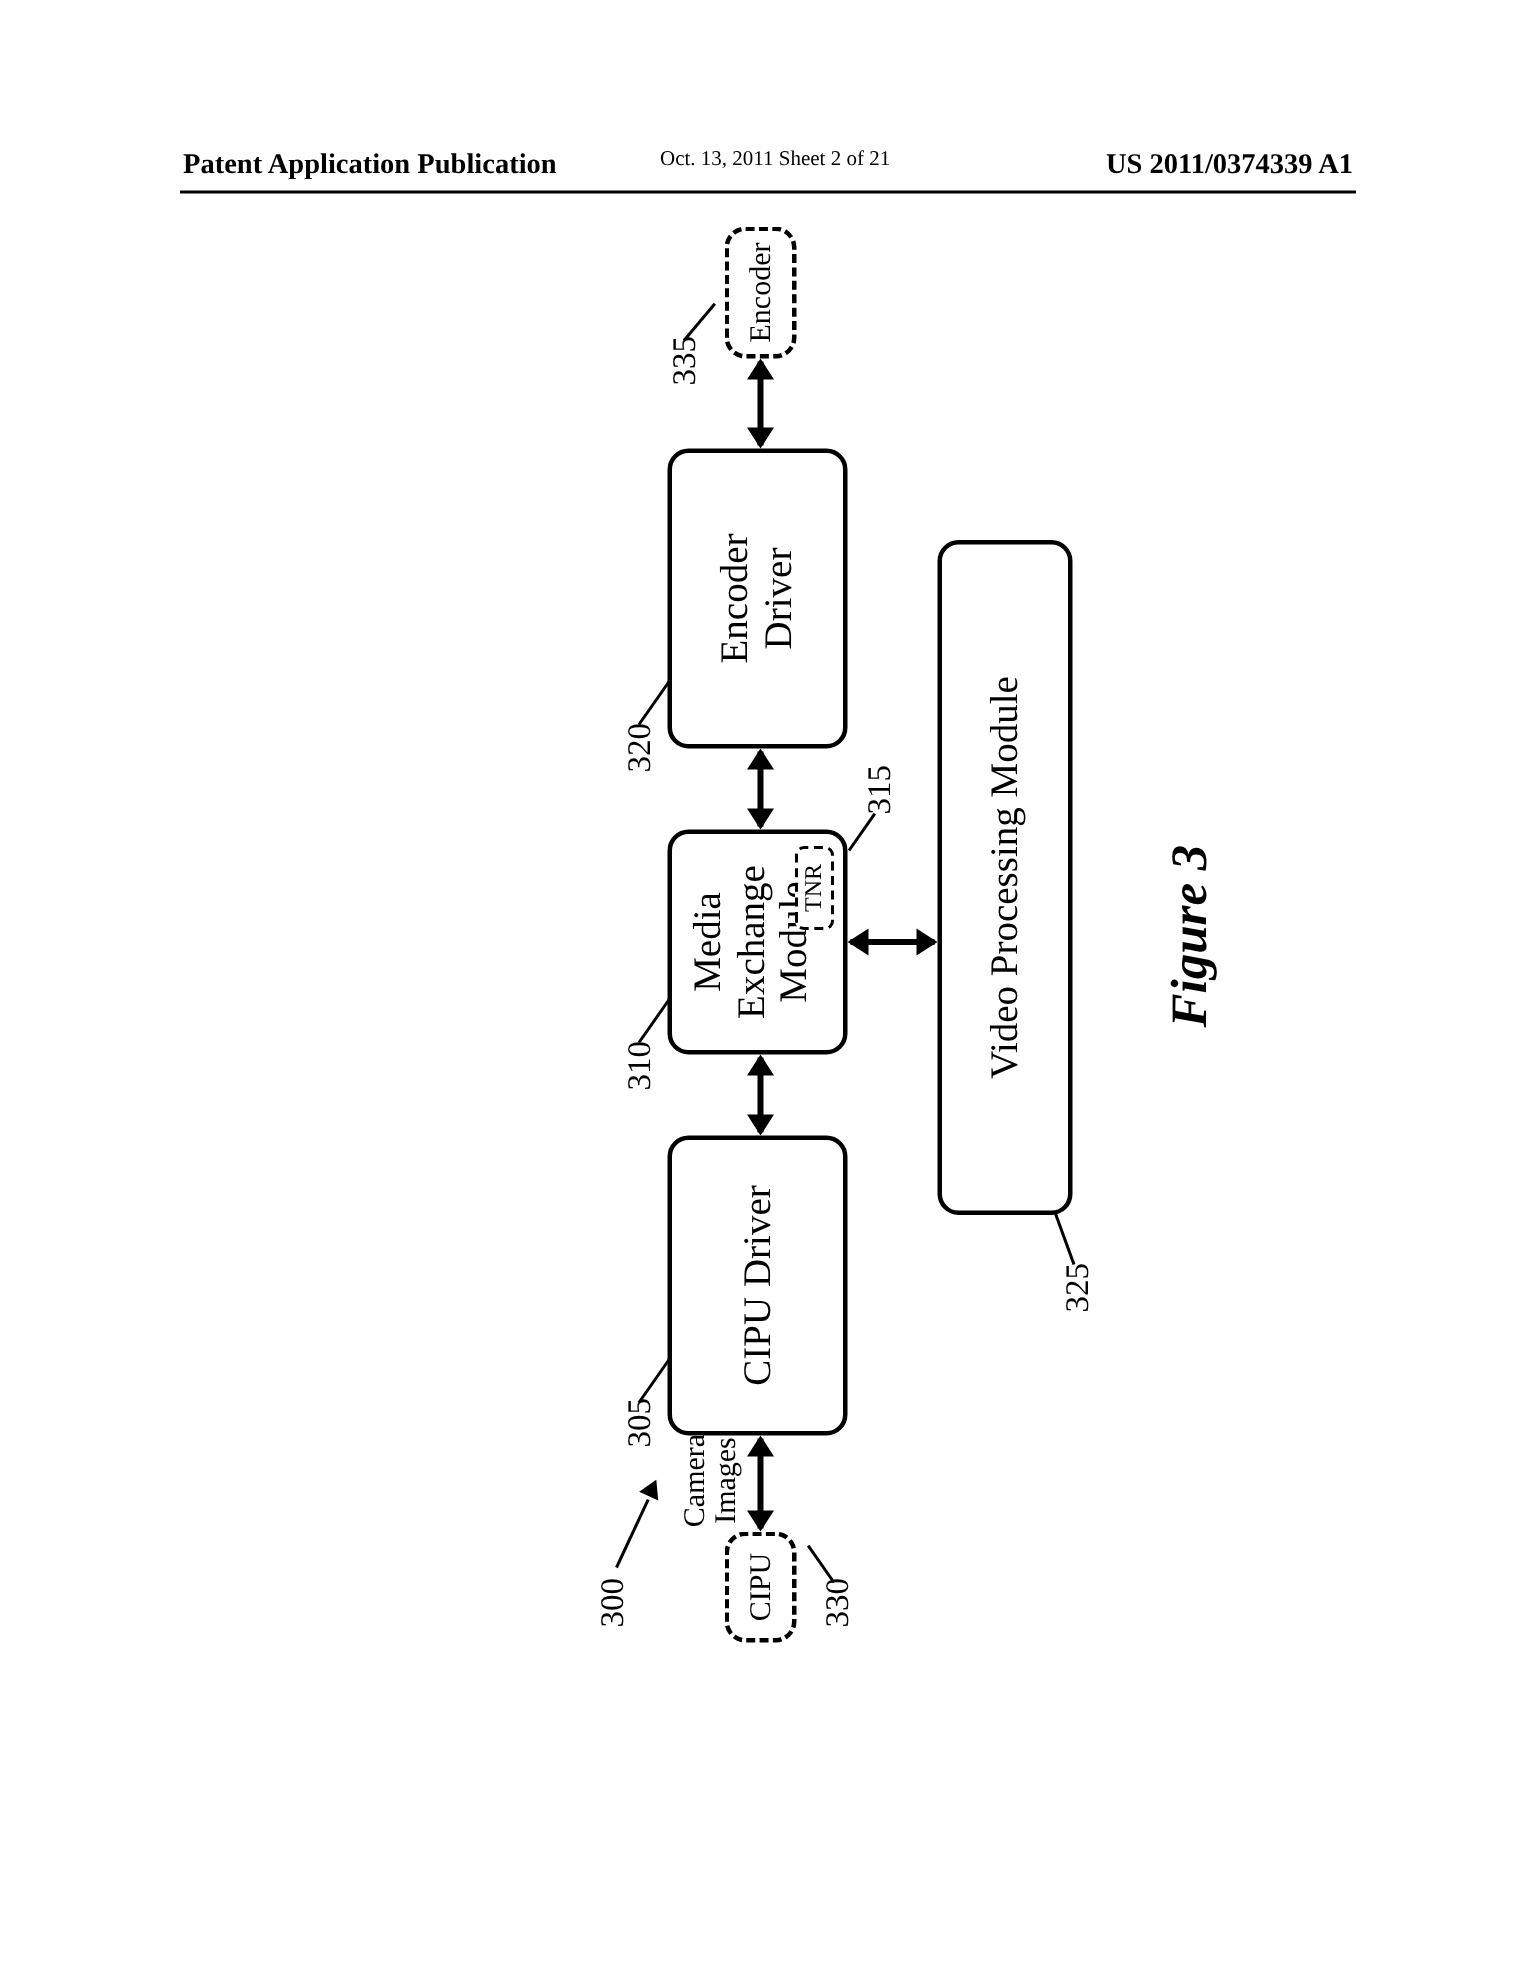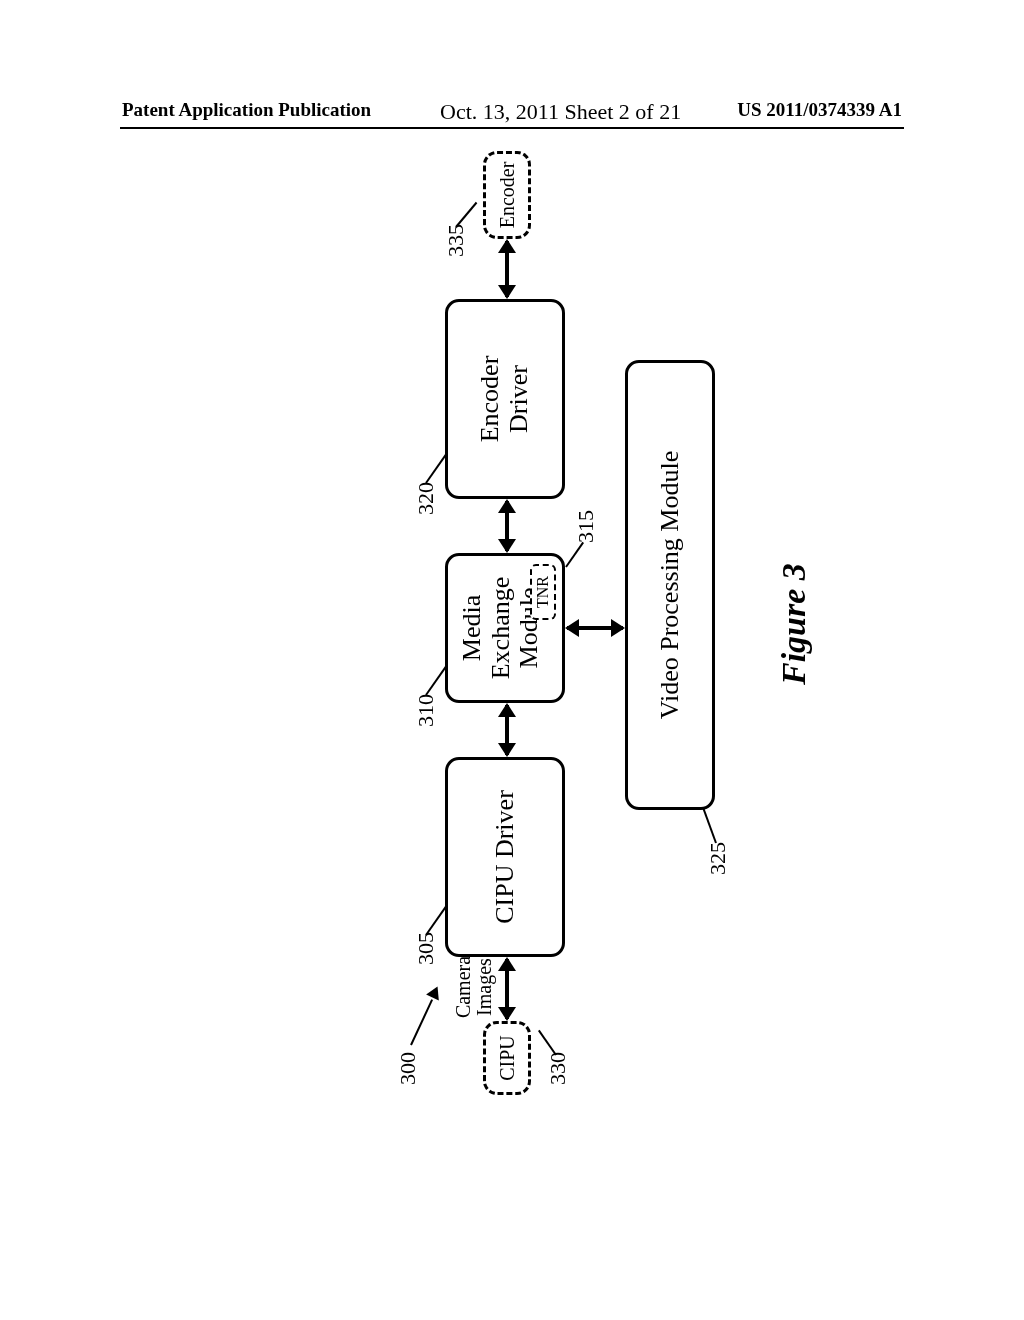--- a/index.html
+++ b/index.html
@@ -33,21 +33,21 @@
     position: absolute;
     left: 122px;
     top: 0;
     font-weight: bold;
     font-size: 19px;
   }
   .hdr-mid {
     position: absolute;
     left: 440px;
     top: 0;
-    font-size: 22px;
+    font-size: 14px;
   }
   .hdr-right {
     position: absolute;
     right: 122px;
     top: 0;
     font-weight: bold;
     font-size: 19px;
   }
 
   .diagram {

